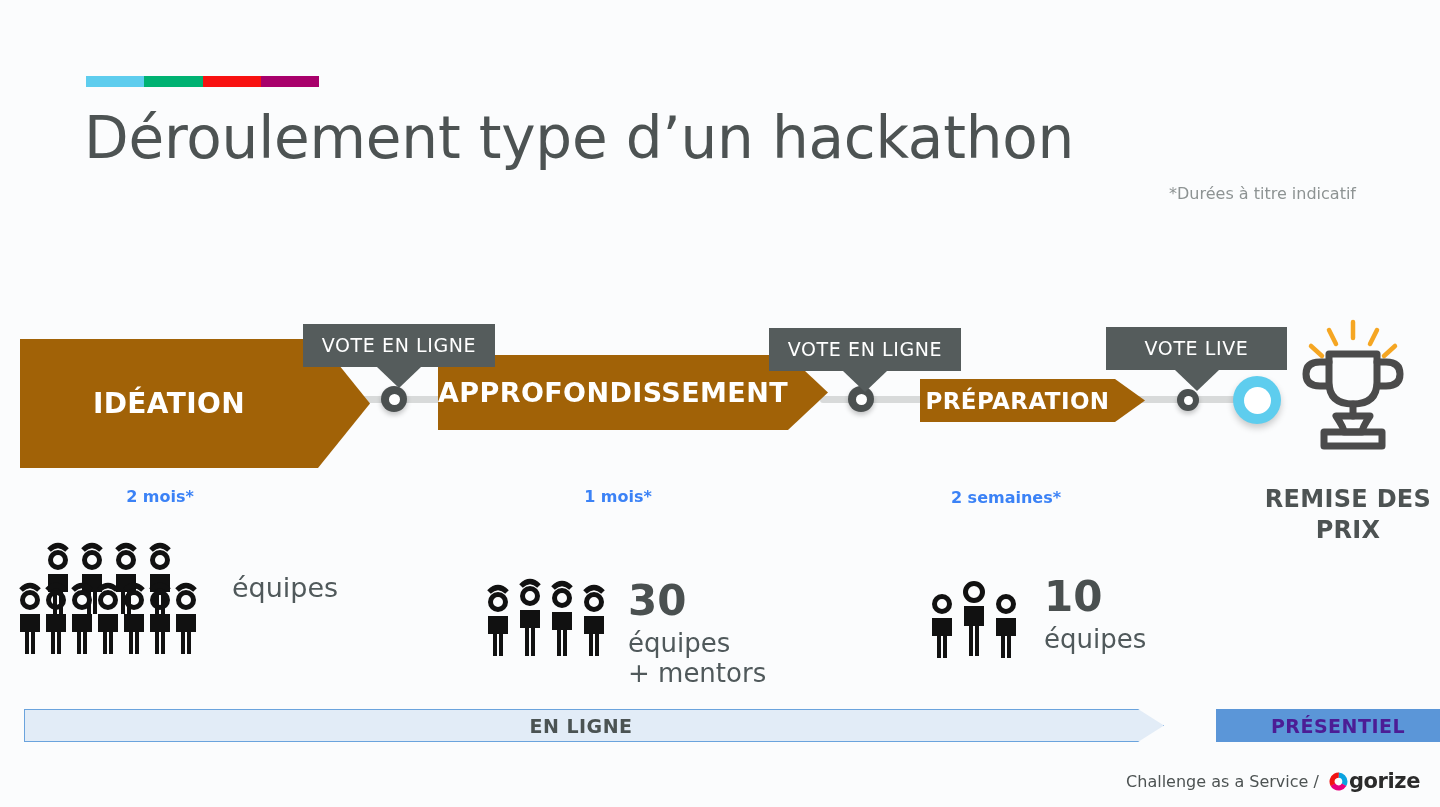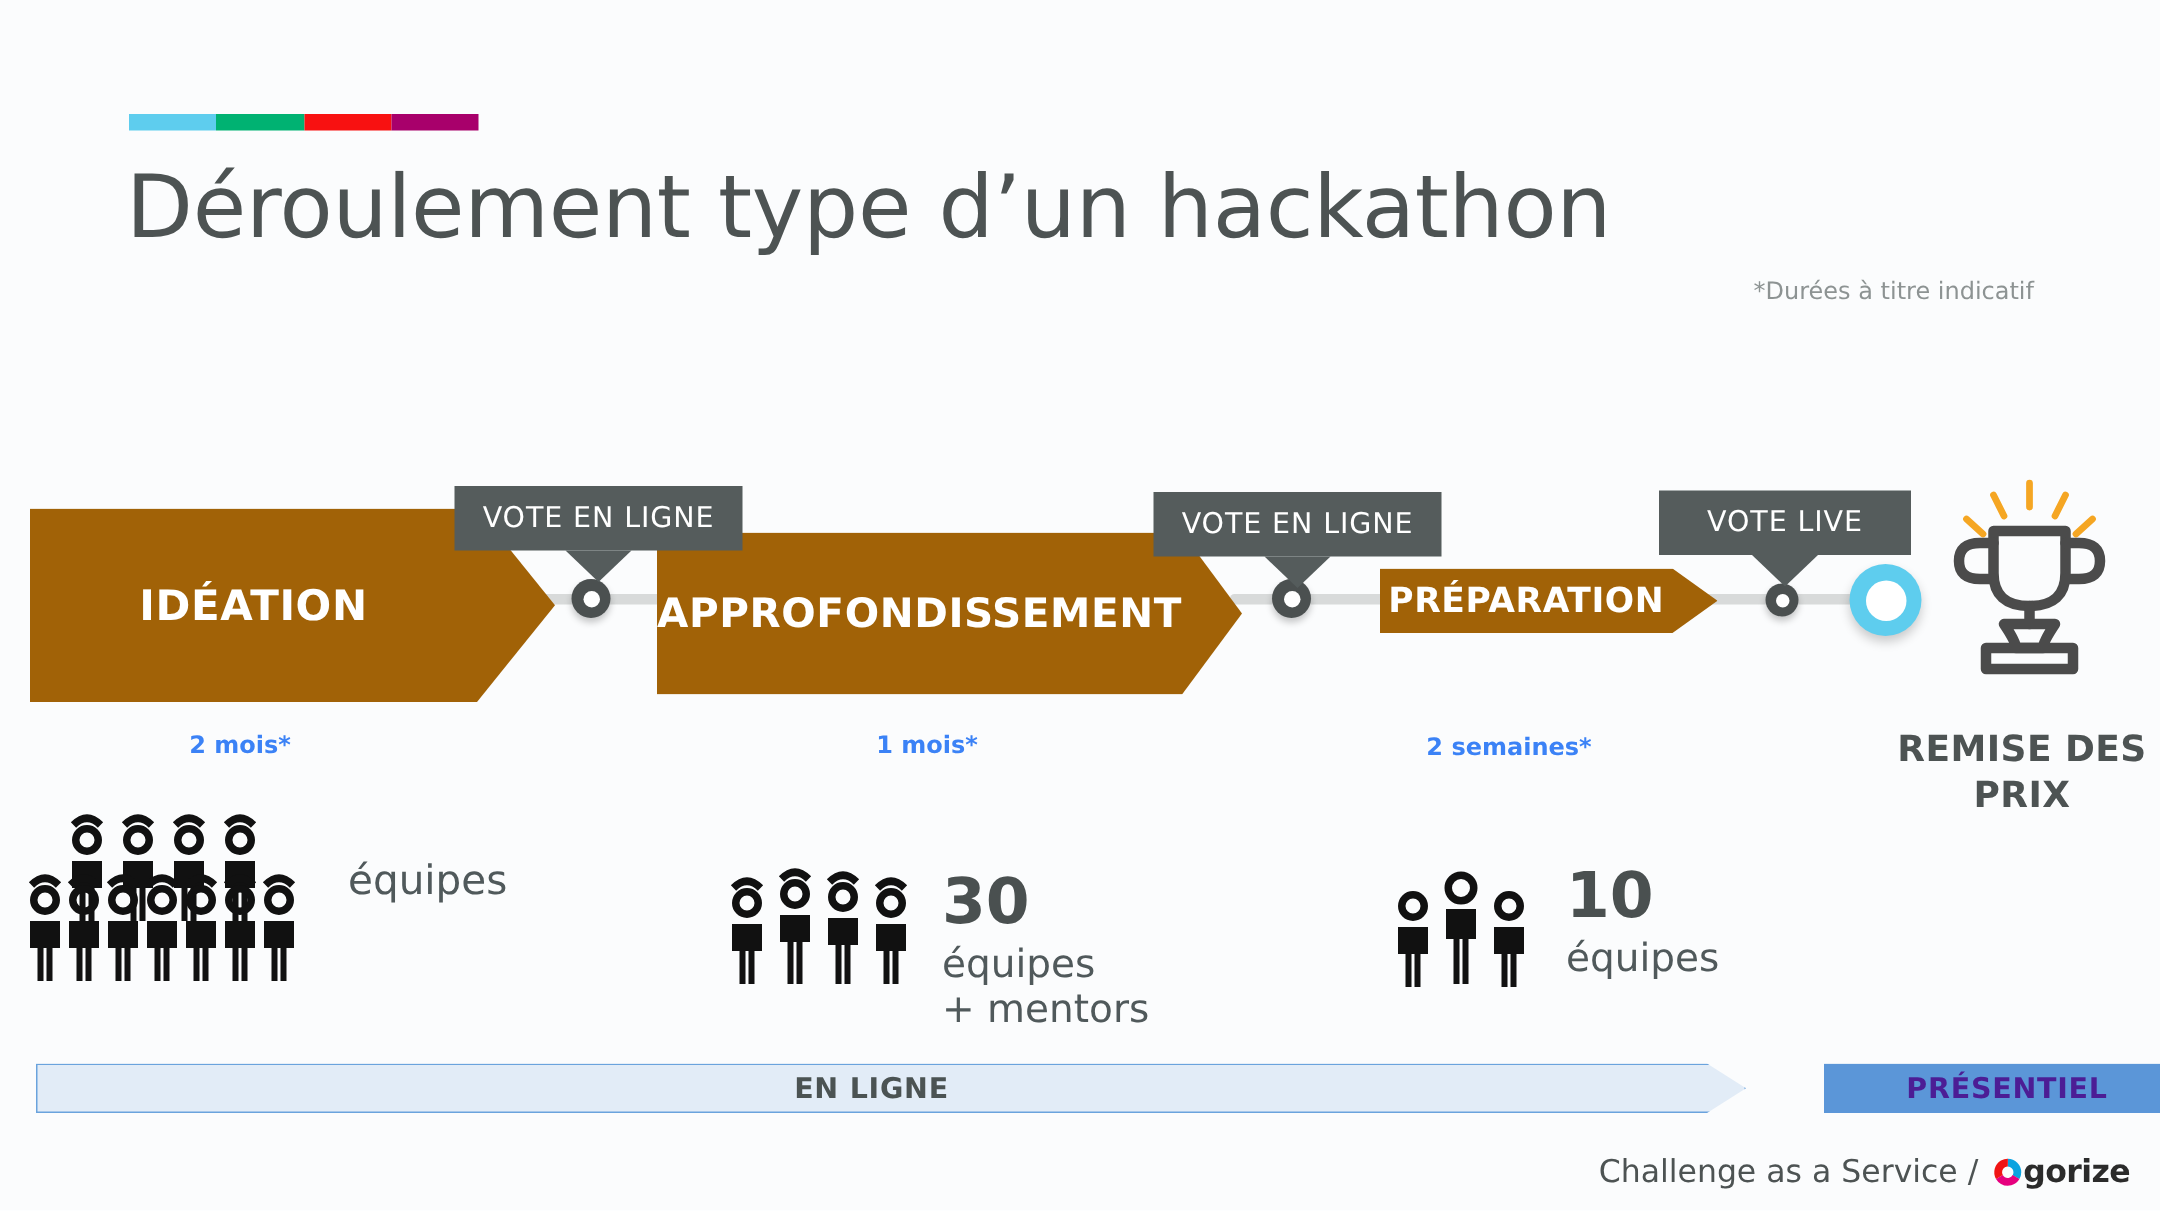--- a/index.html
+++ b/index.html
@@ -82,21 +82,21 @@
     width: 350px;
     height: 129px;
     font-size: 28px;
     padding-right: 52px;
     clip-path: polygon(0 0, calc(100% - 52px) 0, 100% 50%, calc(100% - 52px) 100%, 0 100%);
   }
   #phase-approfondissement {
     left: 438px;
     top: 355px;
     width: 390px;
-    height: 108px;
+    height: 75px;
     font-size: 27px;
     padding-right: 40px;
     clip-path: polygon(0 0, calc(100% - 40px) 0, 100% 50%, calc(100% - 40px) 100%, 0 100%);
   }
   #phase-preparation {
     left: 920px;
     top: 379px;
     width: 225px;
     height: 43px;
     font-size: 23px;
@@ -246,21 +246,21 @@
   
   #footer {
     position: absolute;
     right: 20px;
     top: 769px;
     display: flex;
     align-items: center;
     gap: 10px;
   }
   #footer-text {
-    font-size: 21px;
+    font-size: 16px;
     color: #4d5353;
     white-space: nowrap;
   }
   #brand-logo { display: flex; align-items: center; }
   #brand-wordmark {
     font-size: 21px;
     font-weight: 700;
     color: #2b2b2b;
     letter-spacing: -0.4px;
     margin-left: 1px;
@@ -302,21 +302,21 @@
   <div class="node big" style="left:1233px;top:376px;"></div>
 
   <div class="callout" style="left:303px;top:276px;width:192px;">
     <span>VOTE EN LIGNE</span>
     <span class="tail"></span>
   </div>
   <div class="callout" style="left:769px;top:280px;width:192px;">
     <span>VOTE EN LIGNE</span>
     <span class="tail"></span>
   </div>
-  <div class="callout" style="left:1106px;top:279px;width:168px;">
+  <div class="callout" style="left:1106px;top:279px;width:181px;">
     <span>VOTE LIVE</span>
     <span class="tail"></span>
   </div>
 
   <div class="duration" style="left:80px;top:487px;width:160px;">2 mois*</div>
   <div class="duration" style="left:538px;top:487px;width:160px;">1 mois*</div>
   <div class="duration" style="left:926px;top:488px;width:160px;">2 semaines*</div>
 
   <div style="position:absolute;left:1288px;top:318px;width:130px;height:132px;">
     <svg viewBox="0 0 130 132" width="130" height="132" aria-hidden="true">

